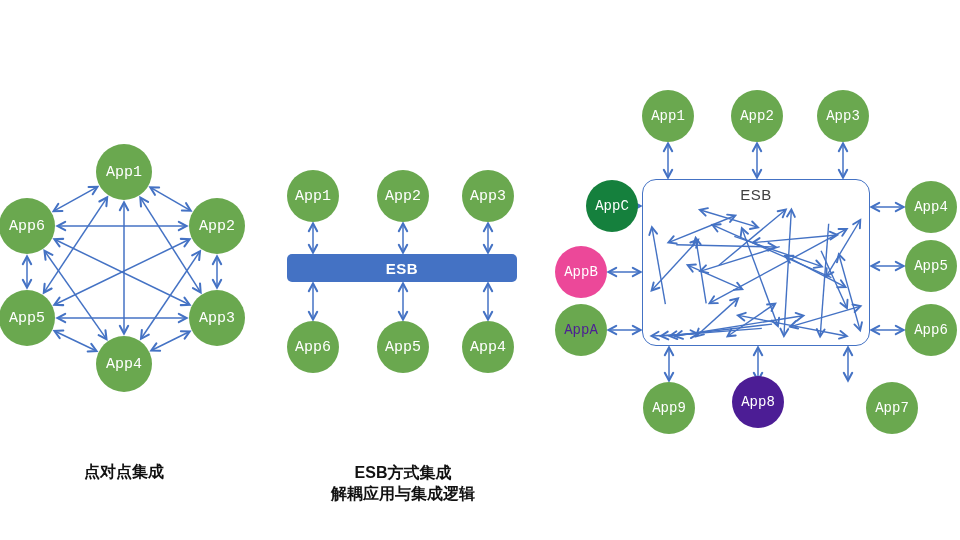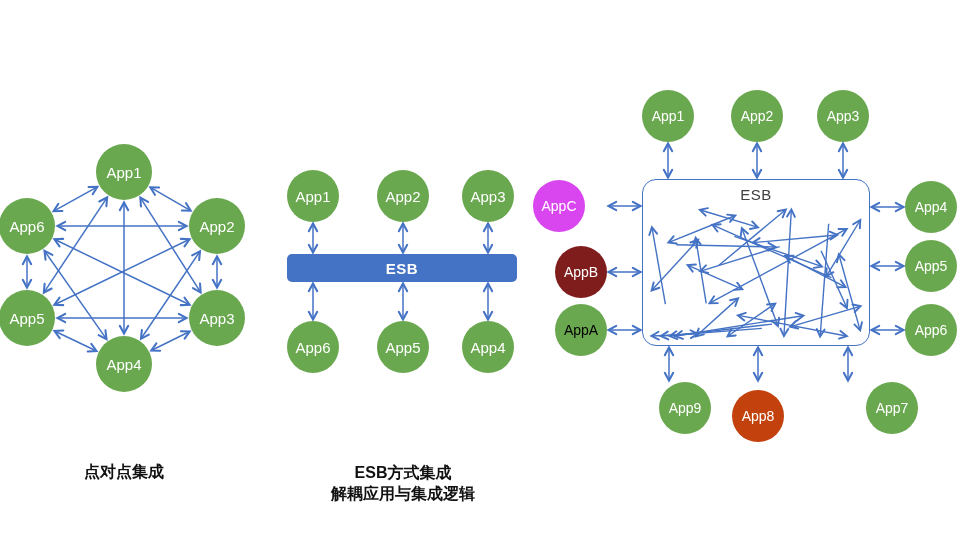--- a/index.html
+++ b/index.html
@@ -13,21 +13,21 @@
                    letter-spacing:0.5px; }
 
   #arrow-layer { position:absolute; left:0; top:0; z-index:2; pointer-events:none; }
 
   .esb-bar { position:absolute; border-radius:5px; display:flex; align-items:center;
              justify-content:center; color:#ffffff; font-size:15px; font-weight:600;
              letter-spacing:0.5px; z-index:3; }
 
   #nodes-layer { position:absolute; left:0; top:0; width:0; height:0; z-index:3; }
   .app-node { position:absolute; border-radius:50%; display:flex; align-items:center;
-              justify-content:center; color:#ffffff; font-size:15px; }
+              justify-content:center; color:#ffffff; font-size:15px;font-family:Liberation Mono, monospace; }
   .app-node.small { font-size:14px; }
 
   .caption { position:absolute; font-size:16px; font-weight:700; color:#111111;
              text-align:center; line-height:21px; z-index:4; }
   #cap1 { left:22px;  top:461px; width:204px; }
   #cap2 { left:301px; top:462px; width:204px; }
   #cap3 { left:640px; top:476px; width:244px; }
 </style>
 </head>
 <body>
@@ -122,26 +122,26 @@
       <div class="app-node" style="left: -1px; top: 198px; width: 56px; height: 56px; background: rgb(106, 168, 79); color: rgb(255, 255, 255);">App6</div>
       <div class="app-node" style="left: 287px; top: 170px; width: 52px; height: 52px; background: rgb(106, 168, 79); color: rgb(255, 255, 255);">App1</div>
       <div class="app-node" style="left: 377px; top: 170px; width: 52px; height: 52px; background: rgb(106, 168, 79); color: rgb(255, 255, 255);">App2</div>
       <div class="app-node" style="left: 462px; top: 170px; width: 52px; height: 52px; background: rgb(106, 168, 79); color: rgb(255, 255, 255);">App3</div>
       <div class="app-node" style="left: 287px; top: 321px; width: 52px; height: 52px; background: rgb(106, 168, 79); color: rgb(255, 255, 255);">App6</div>
       <div class="app-node" style="left: 377px; top: 321px; width: 52px; height: 52px; background: rgb(106, 168, 79); color: rgb(255, 255, 255);">App5</div>
       <div class="app-node" style="left: 462px; top: 321px; width: 52px; height: 52px; background: rgb(106, 168, 79); color: rgb(255, 255, 255);">App4</div>
       <div class="app-node small" style="left: 642px; top: 90px; width: 52px; height: 52px; background: rgb(106, 168, 79); color: rgb(255, 255, 255);">App1</div>
       <div class="app-node small" style="left: 731px; top: 90px; width: 52px; height: 52px; background: rgb(106, 168, 79); color: rgb(255, 255, 255);">App2</div>
       <div class="app-node small" style="left: 817px; top: 90px; width: 52px; height: 52px; background: rgb(106, 168, 79); color: rgb(255, 255, 255);">App3</div>
-      <div class="app-node small" style="left: 659px; top: 382px; width: 52px; height: 52px; background: rgb(106, 168, 79); color: rgb(255, 255, 255);">App9</div>
-      <div class="app-node small" style="left: 732px; top: 390px; width: 52px; height: 52px; background: #c2410c; color: rgb(255, 255, 255);">App8</div>
+      <div class="app-node small" style="left: 643px; top: 382px; width: 52px; height: 52px; background: rgb(106, 168, 79); color: rgb(255, 255, 255);">App9</div>
+      <div class="app-node small" style="left: 732px; top: 376px; width: 52px; height: 52px; background: #4c1d95; color: rgb(255, 255, 255);">App8</div>
       <div class="app-node small" style="left: 866px; top: 382px; width: 52px; height: 52px; background: rgb(106, 168, 79); color: rgb(255, 255, 255);">App7</div>
-      <div class="app-node small" style="left: 533px; top: 180px; width: 52px; height: 52px; background: #d946ef; color: rgb(255, 255, 255);">AppC</div>
-      <div class="app-node small" style="left: 555px; top: 246px; width: 52px; height: 52px; background: #7f1d1d; color: rgb(255, 255, 255);">AppB</div>
-      <div class="app-node small" style="left: 555px; top: 304px; width: 52px; height: 52px; background: rgb(106, 168, 79); color: #000000;">AppA</div>
+      <div class="app-node small" style="left: 586px; top: 180px; width: 52px; height: 52px; background: #15803d; color: rgb(255, 255, 255);">AppC</div>
+      <div class="app-node small" style="left: 555px; top: 246px; width: 52px; height: 52px; background: #ec4899; color: rgb(255, 255, 255);">AppB</div>
+      <div class="app-node small" style="left: 555px; top: 304px; width: 52px; height: 52px; background: rgb(106, 168, 79); color: #4c1d95;">AppA</div>
       <div class="app-node small" style="left: 905px; top: 181px; width: 52px; height: 52px; background: rgb(106, 168, 79); color: rgb(255, 255, 255);">App4</div>
       <div class="app-node small" style="left: 905px; top: 240px; width: 52px; height: 52px; background: rgb(106, 168, 79); color: rgb(255, 255, 255);">App5</div>
       <div class="app-node small" style="left: 905px; top: 304px; width: 52px; height: 52px; background: rgb(106, 168, 79); color: rgb(255, 255, 255);">App6</div>
     </div>
 
   <div class="caption" id="cap1" style="color: rgb(17, 17, 17);">点对点集成</div>
   <div class="caption" id="cap2" style="color: rgb(17, 17, 17);">
     <div>ESB方式集成</div>
     <div>解耦应用与集成逻辑</div>
   </div>

